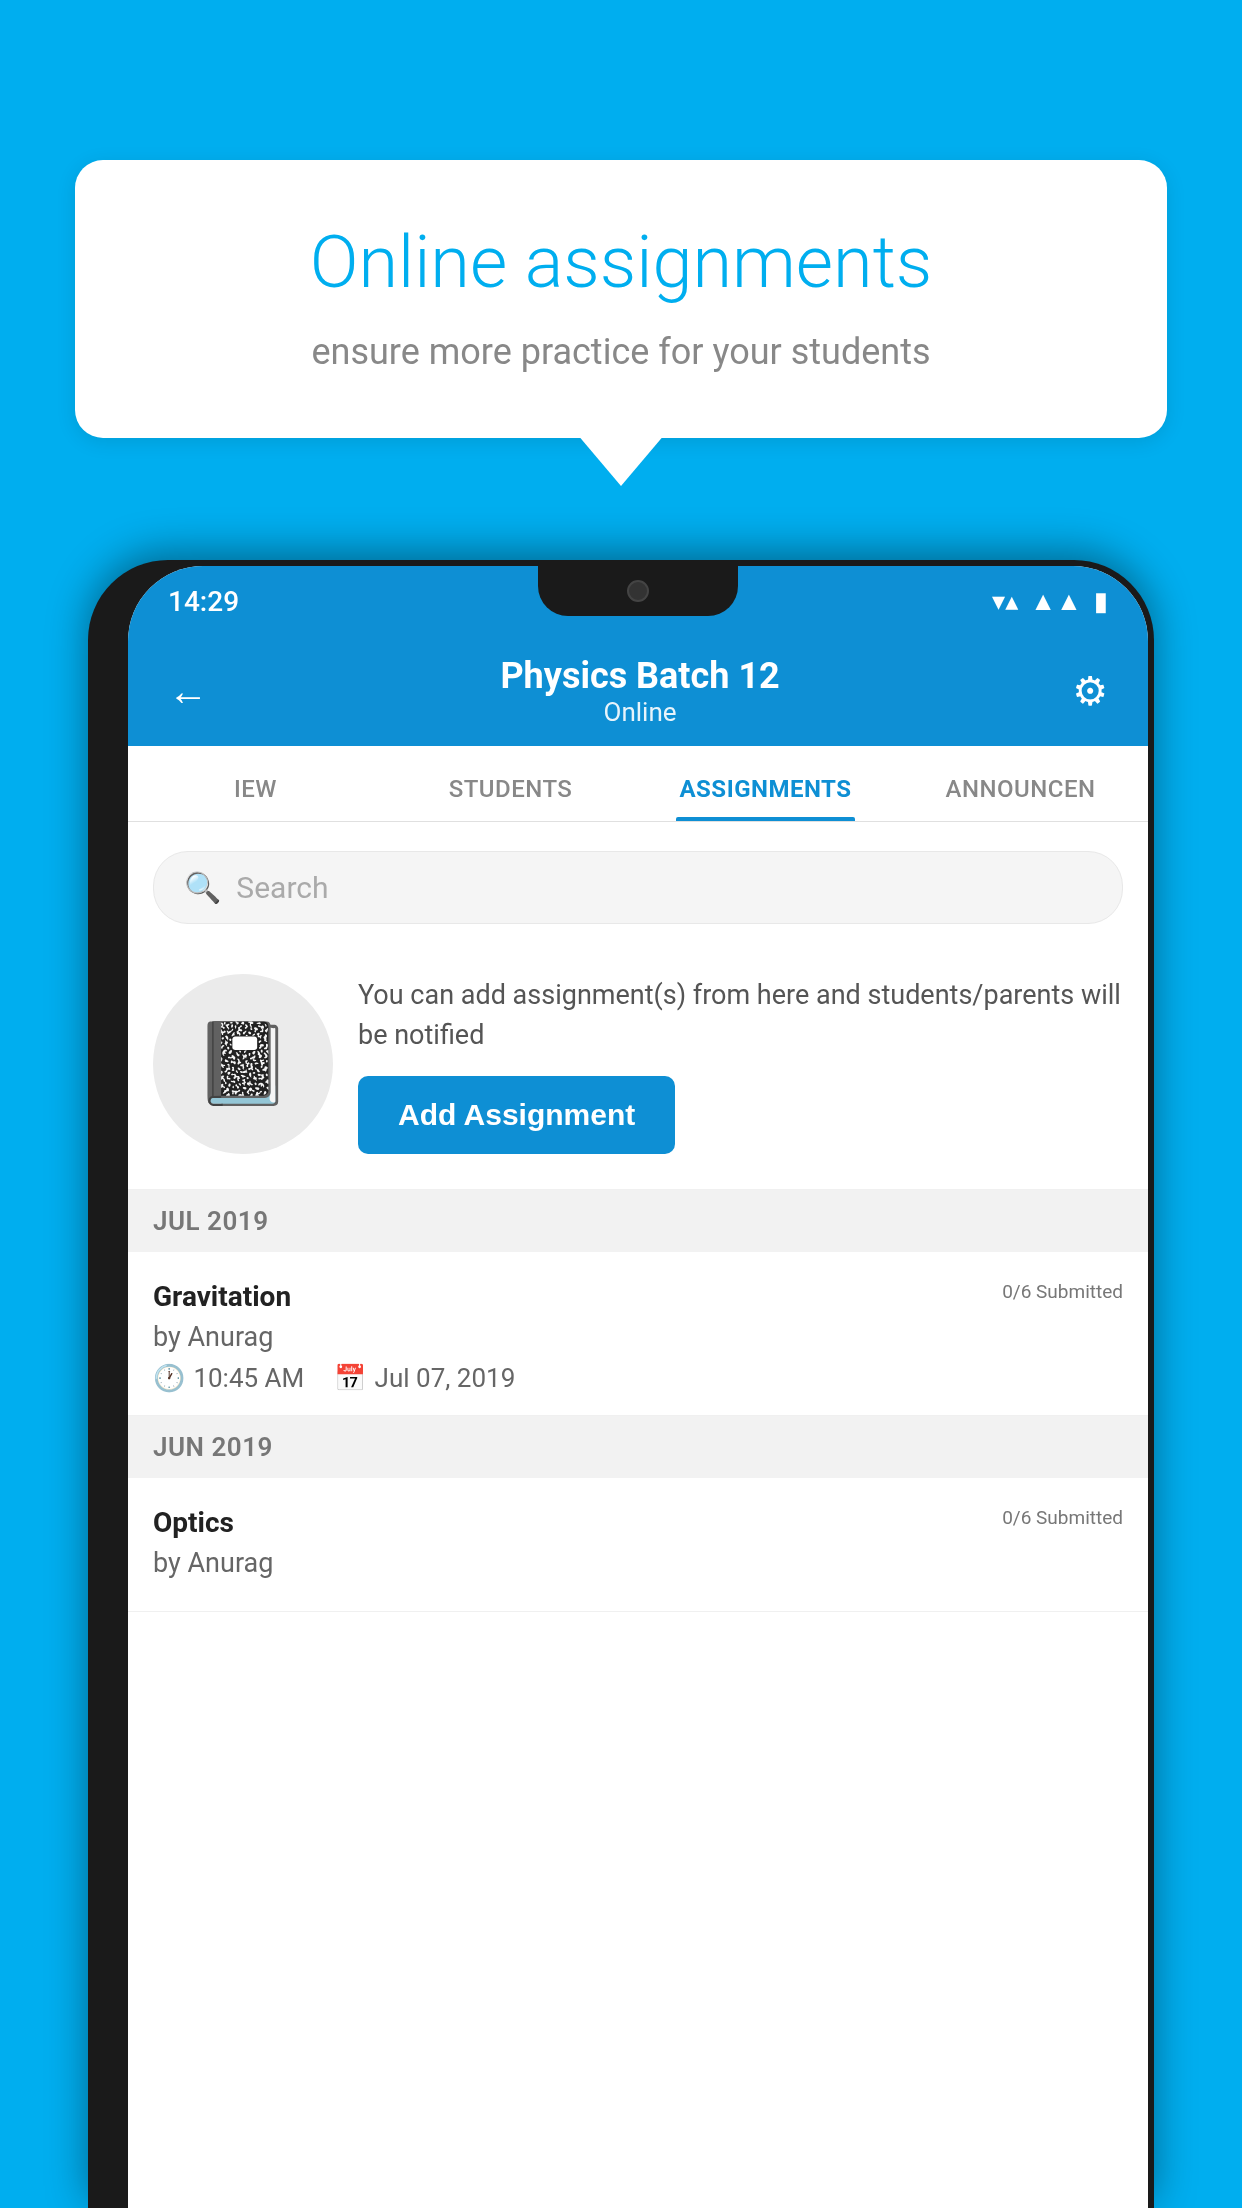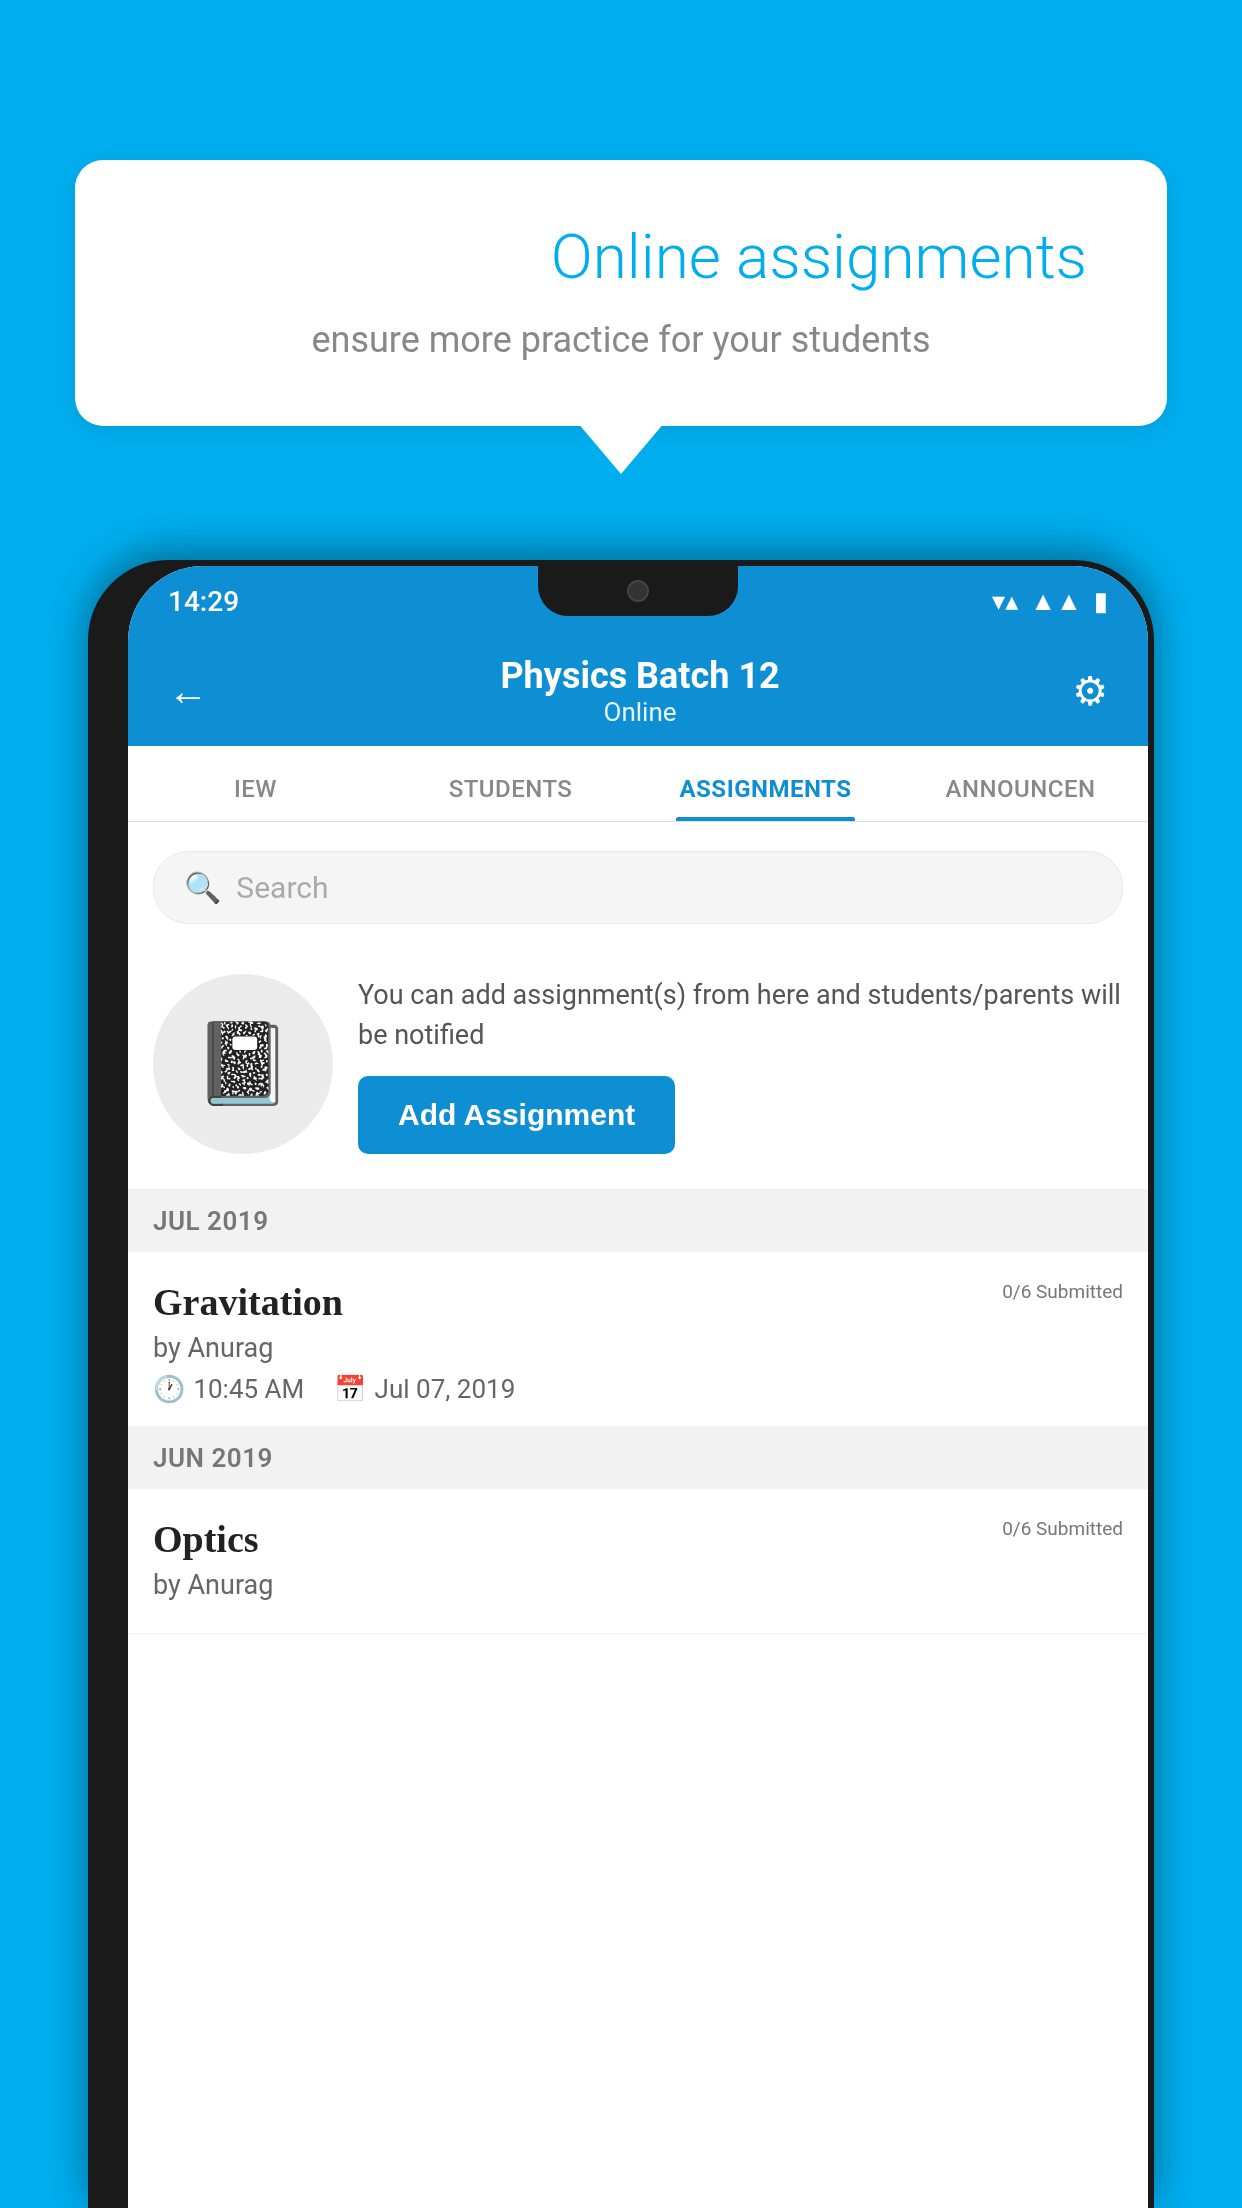--- a/index.html
+++ b/index.html
@@ -41,26 +41,25 @@
       left: 50%;
       transform: translateX(-50%);
       width: 0;
       height: 0;
       border-left: 44px solid transparent;
       border-right: 44px solid transparent;
       border-top: 52px solid white;
     }
 
     .promo-title {
-      font-size: 62px;
+      font-size: 72px;
       font-weight: 300;
       color: #00AEEF;
       line-height: 1.2;
       margin-bottom: 25px;
-      text-align: right;
     }
 
     .promo-subtitle {
       font-size: 36px;
       color: #888;
       font-weight: 400;
     }
 
     
     .phone-frame {
@@ -328,24 +327,23 @@
     }
 
     .assignment-row-top {
       display: flex;
       justify-content: space-between;
       align-items: flex-start;
       margin-bottom: 8px;
     }
 
     .assignment-name {
-      font-size: 38px;
+      font-size: 28px;
       font-weight: 700;
       color: #222;
-      font-family: Liberation Serif, serif;
     }
 
     .assignment-submitted {
       font-size: 19px;
       color: #777;
     }
 
     .assignment-author {
       font-size: 27px;
       color: #666;

